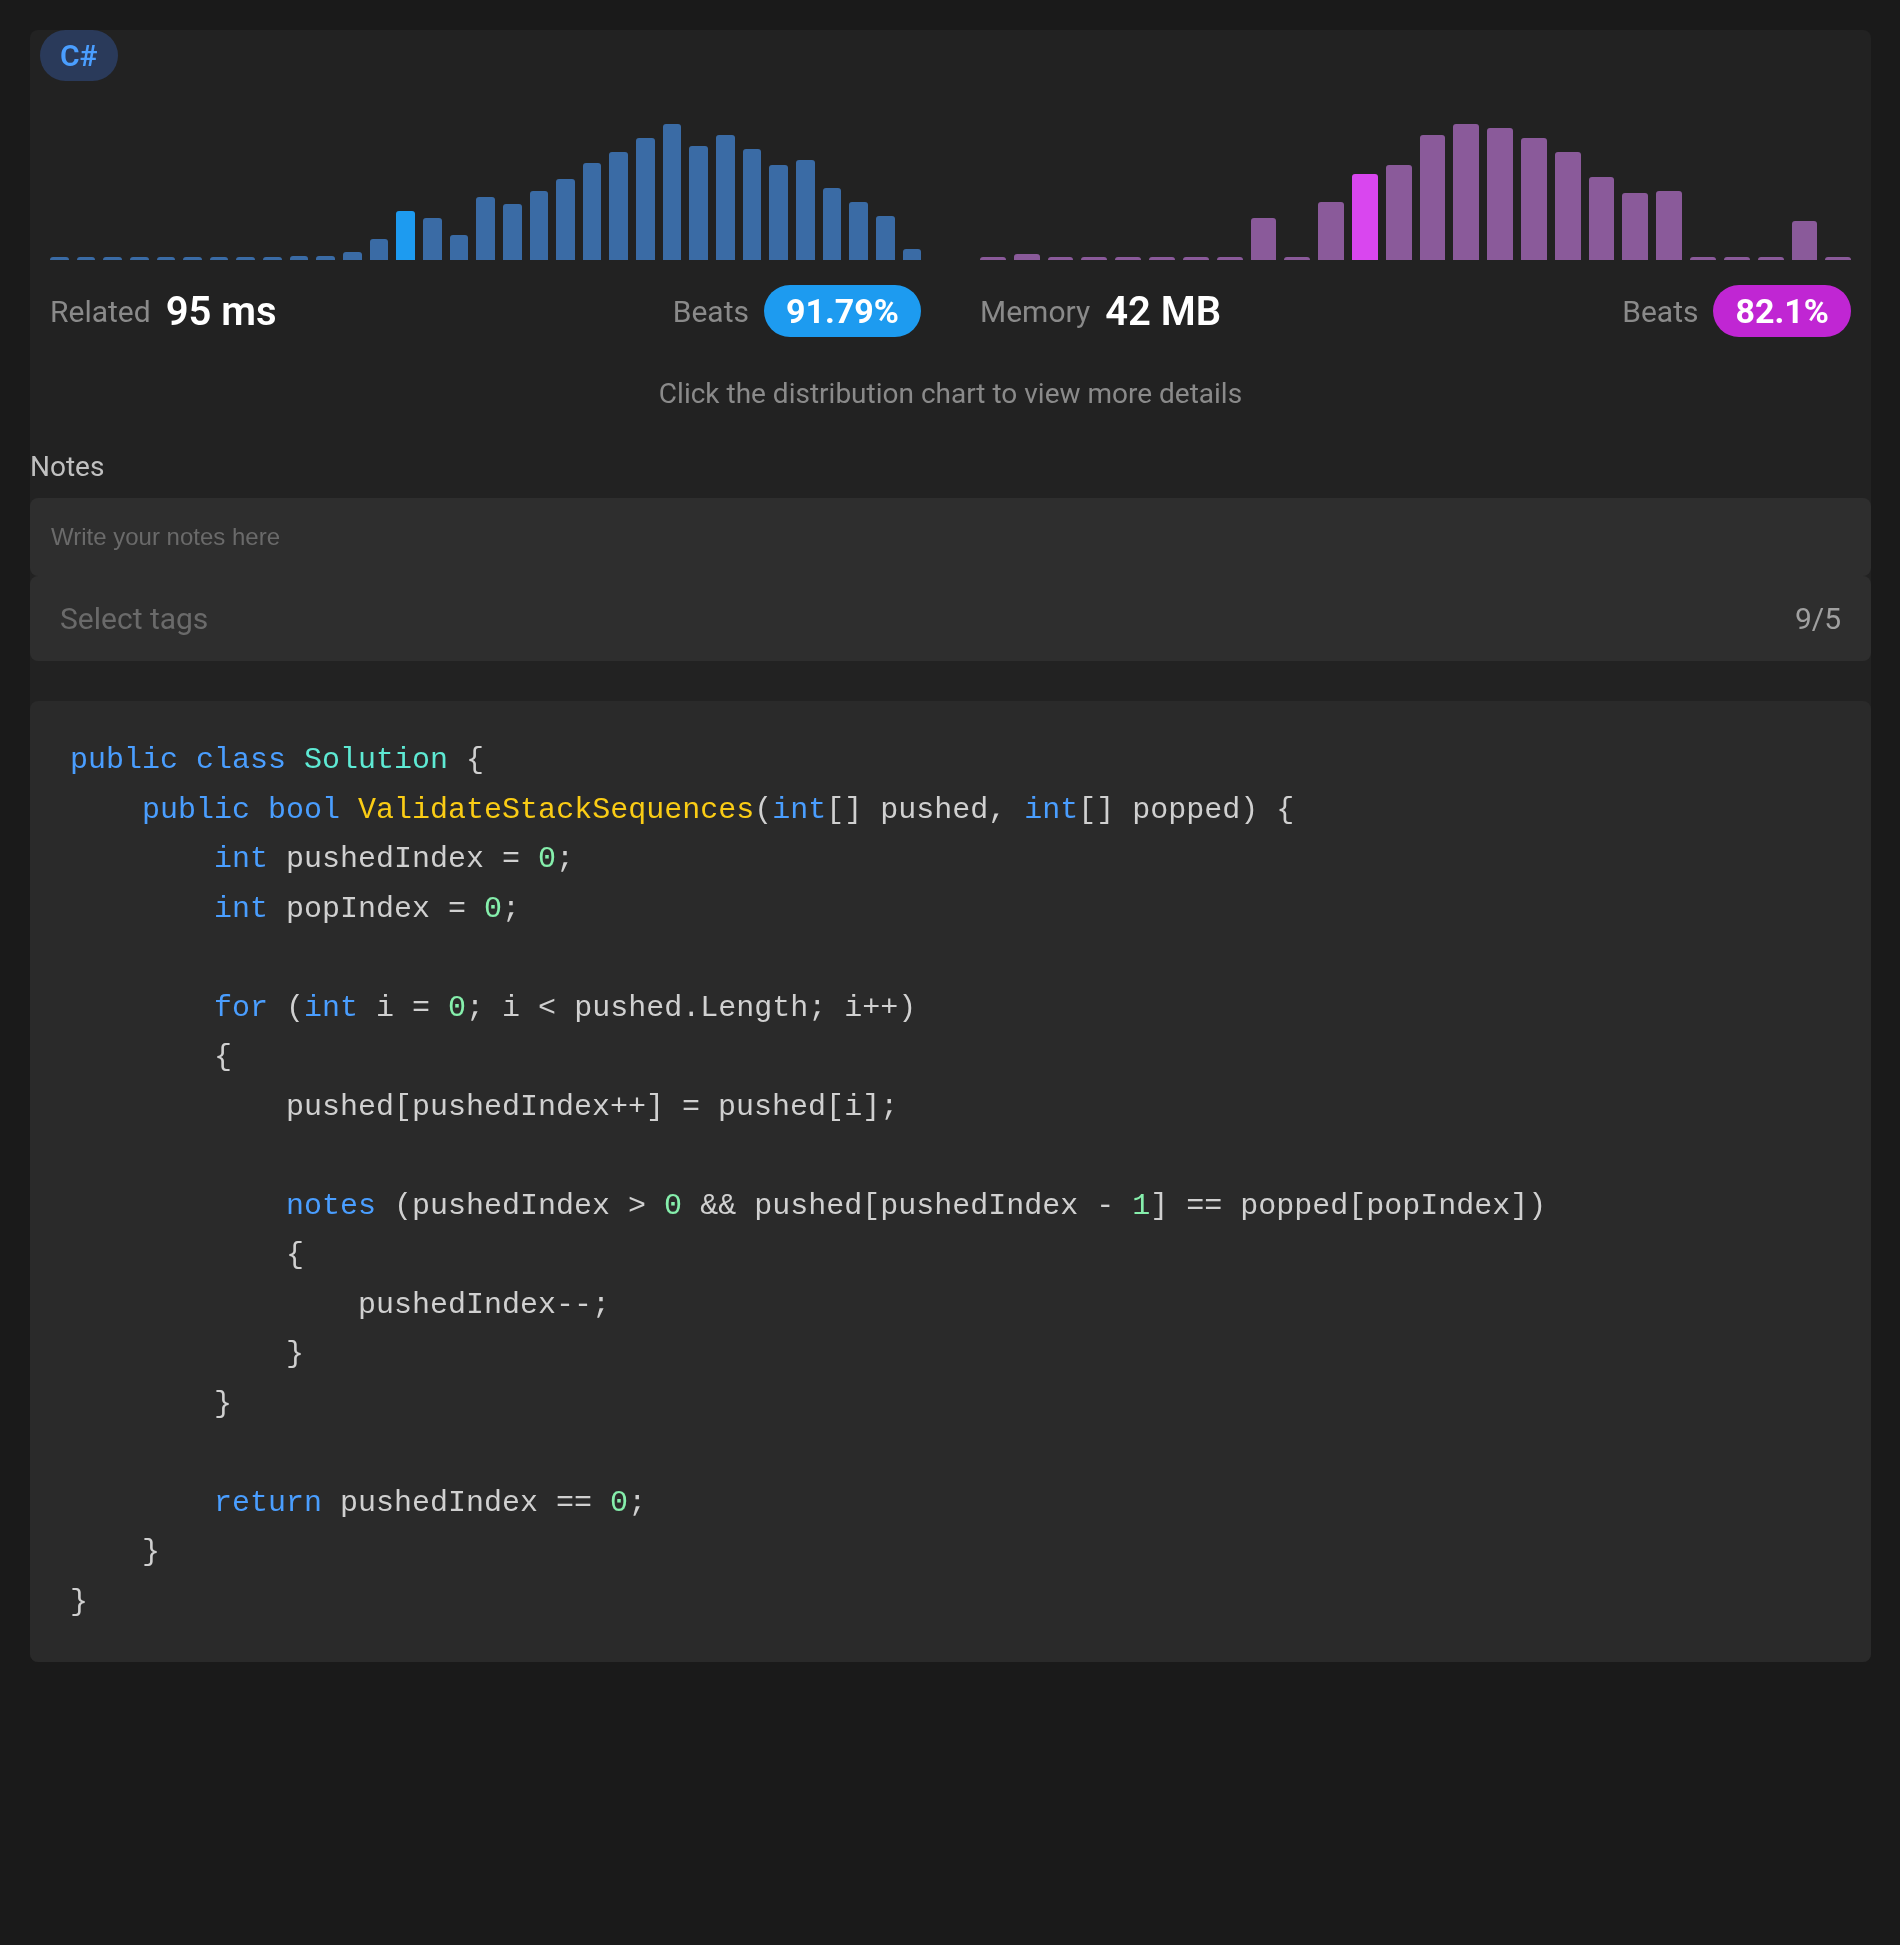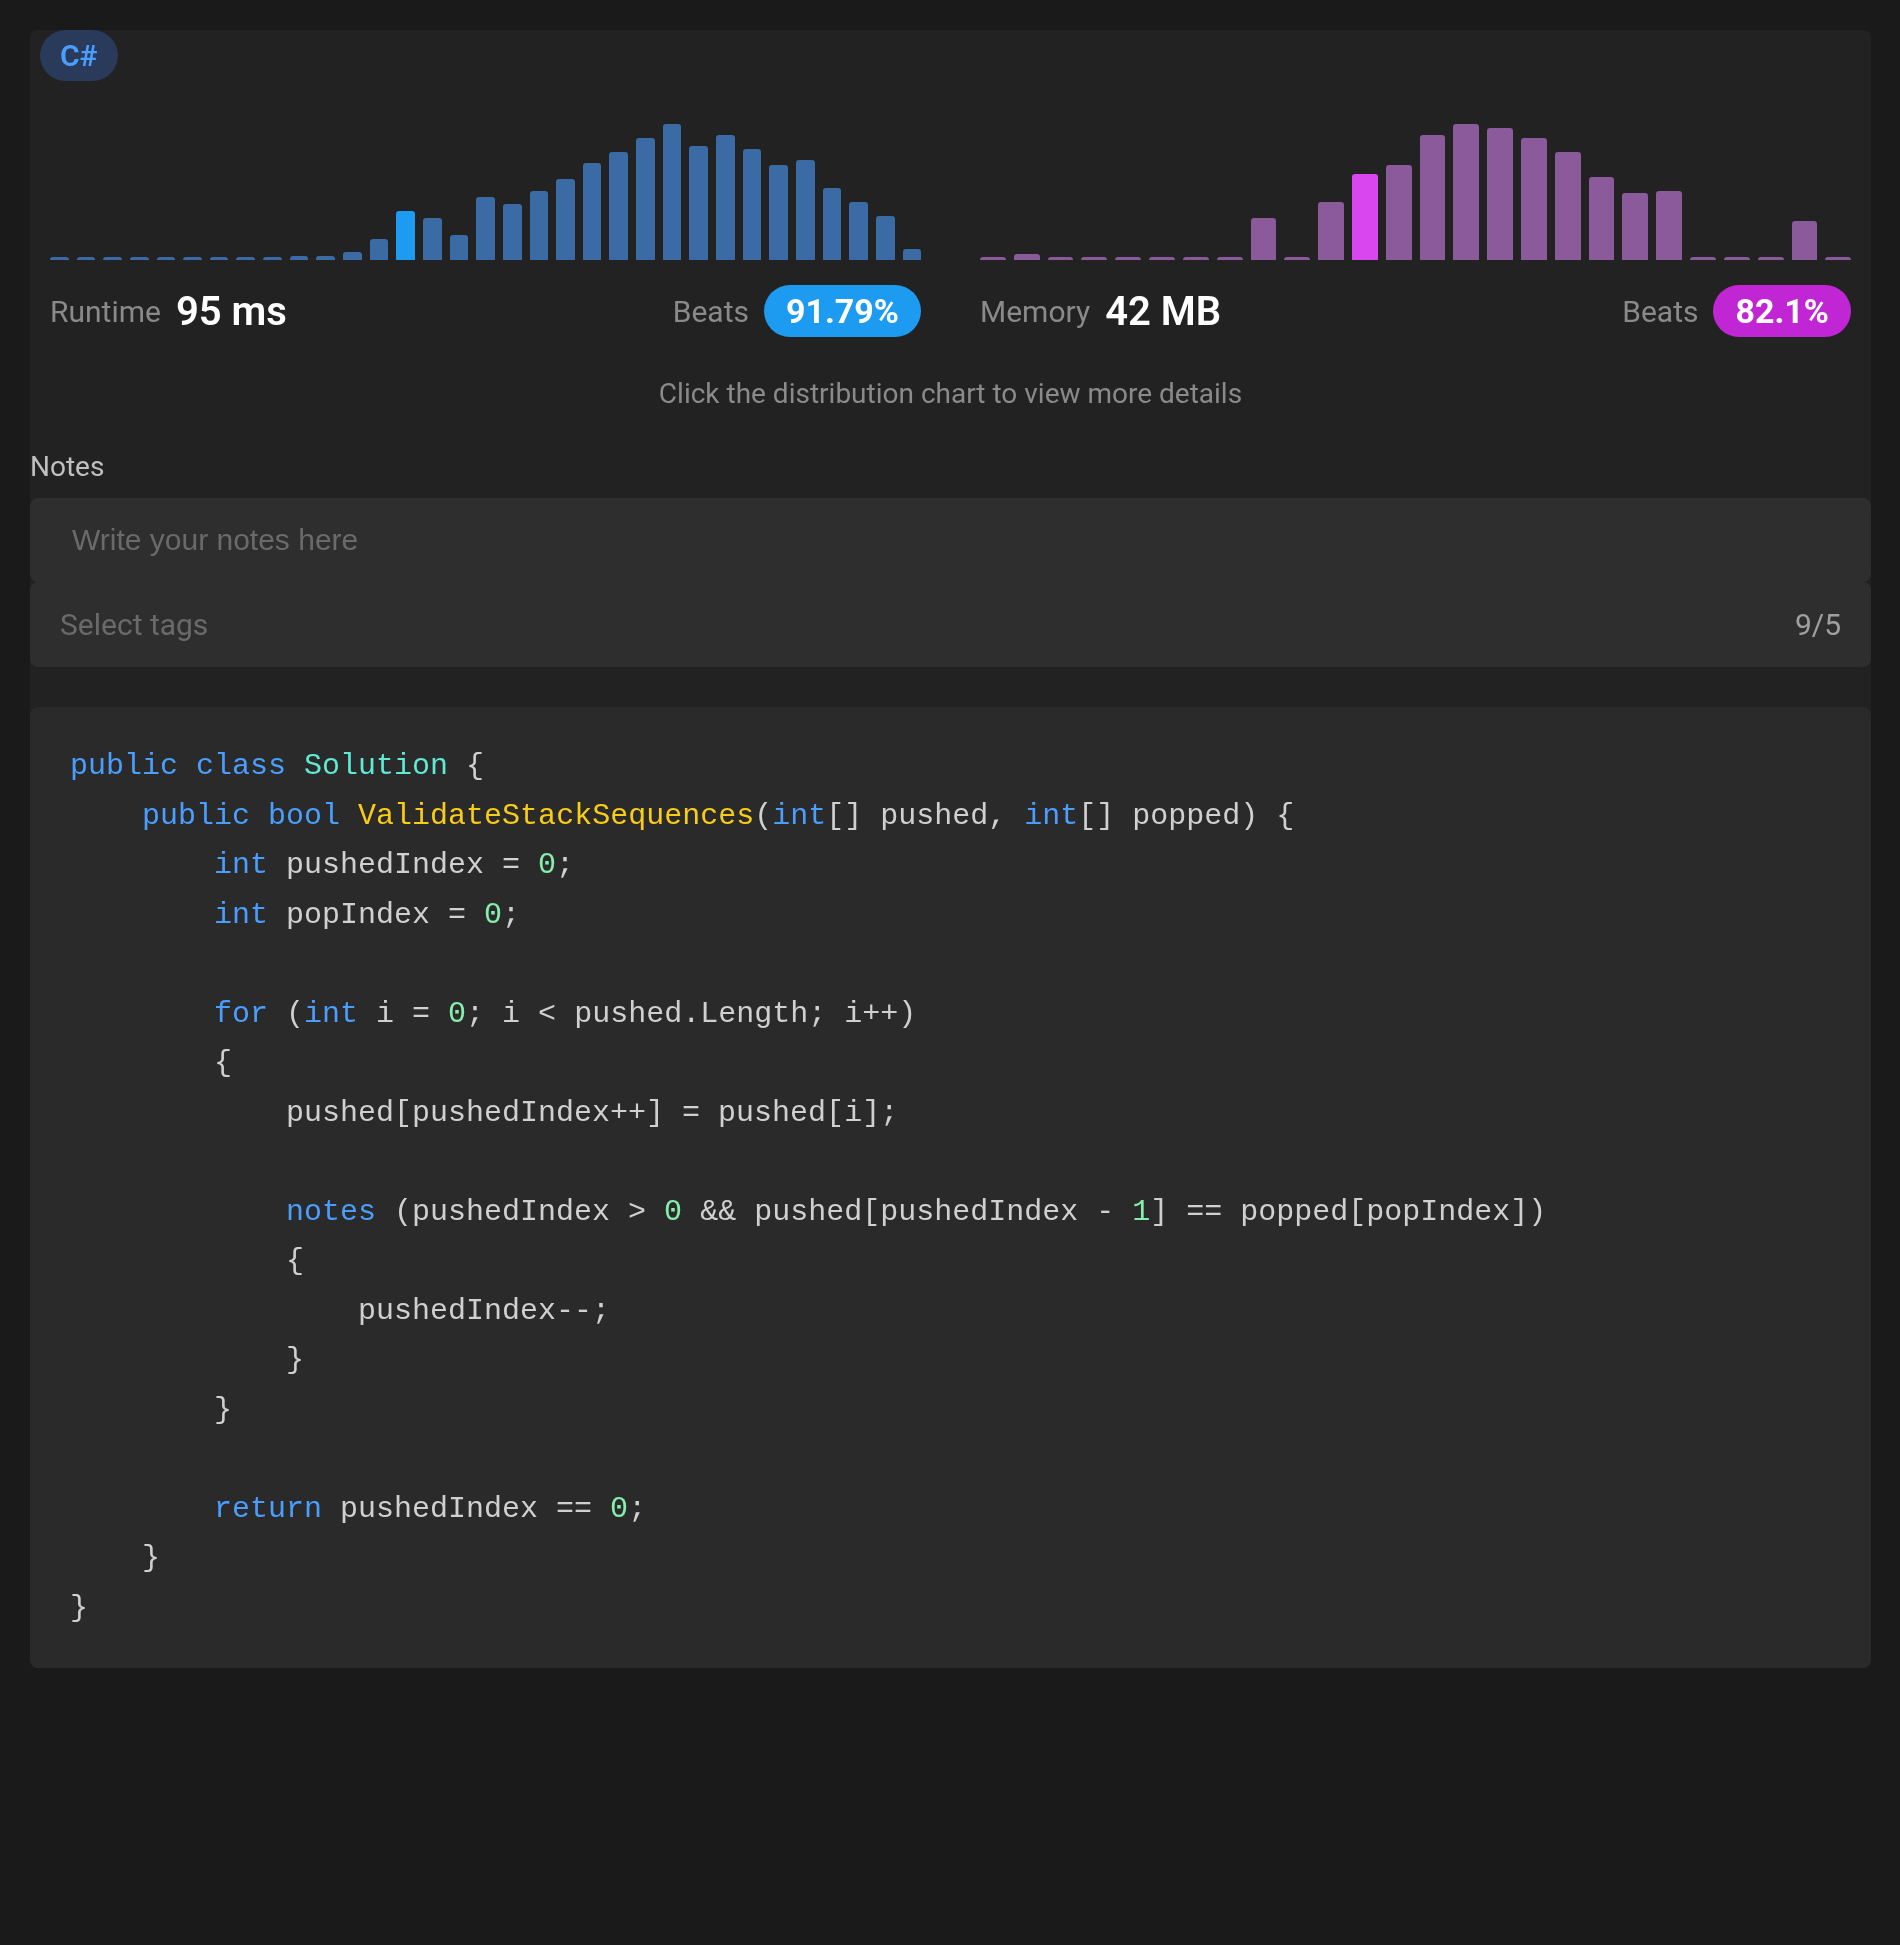--- a/index.html
+++ b/index.html
@@ -106,23 +106,23 @@
       color: #c0c0c0;
       font-size: 28px;
       margin-bottom: 15px;
       margin-top: 20px;
     }
     .notes-input {
       width: 100%;
       background: #2e2e2e;
       border: none;
       border-radius: 8px;
-      padding: 25px 42px;
+      padding: 25px 21px;
       color: #84cc16;
-      font-size: 30px;
+      font-size: 24px;
       outline: none;
     }
     .notes-input::placeholder {
       color: #6a6a6a;
     }
     .tags-input {
       width: 100%;
       background: #2e2e2e;
       border: none;
       border-radius: 8px;
@@ -197,21 +197,21 @@
           <div class="bar runtime" style="height: 80%;"></div>
           <div class="bar runtime" style="height: 68%;"></div>
           <div class="bar runtime" style="height: 72%;"></div>
           <div class="bar runtime" style="height: 52%;"></div>
           <div class="bar runtime" style="height: 42%;"></div>
           <div class="bar runtime" style="height: 32%;"></div>
           <div class="bar runtime" style="height: 8%;"></div>
         </div>
       <div class="chart-stats">
         <div class="stat-group">
-          <span class="stat-label">Runtime</span>
+          <span class="stat-label">Related</span>
           <span class="stat-value">95 ms</span>
         </div>
         <div class="stat-group">
           <span class="stat-label">Beats</span>
           <span class="beats-badge runtime">91.79%</span>
         </div>
       </div>
     </div>
 
     <div class="chart-section">

